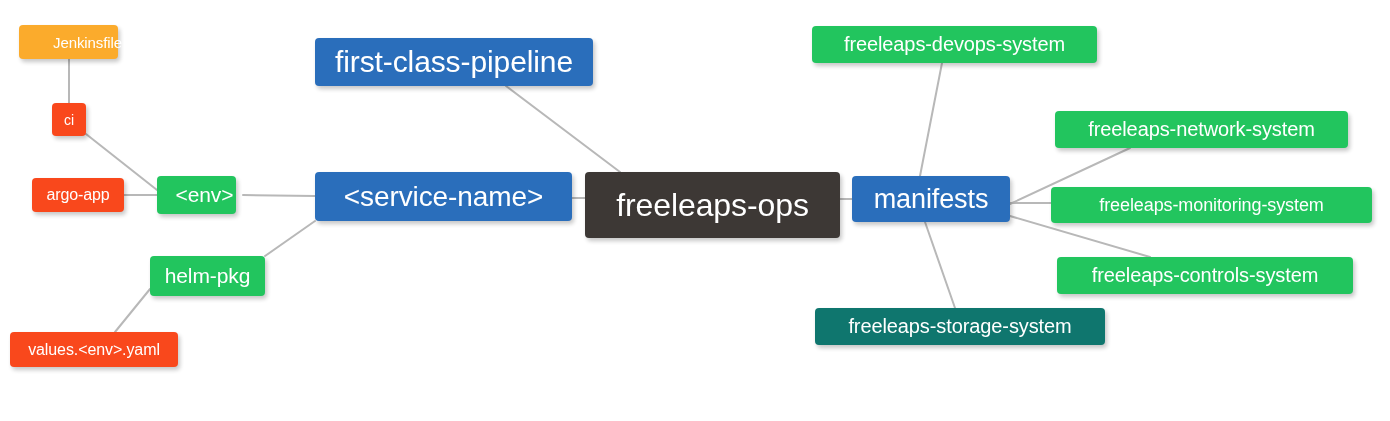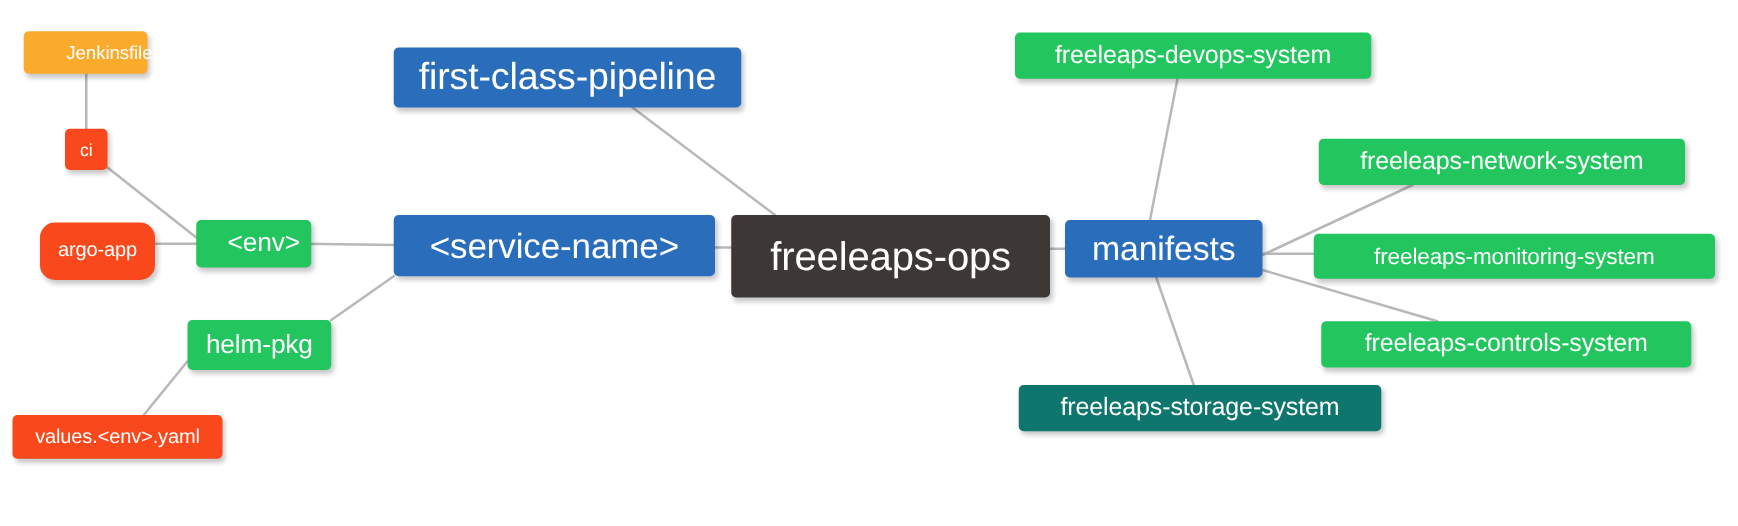--- a/index.html
+++ b/index.html
@@ -59,24 +59,24 @@
       <line x1="925" y1="222" x2="955" y2="308" stroke="#b8b8b8" stroke-width="2" stroke-linecap="round"></line>
     </svg>
 
   <div id="node-layer">
       <div class="node" style="left: 19px; top: 25px; width: 99px; height: 34px; background: rgb(251, 171, 44); font-size: 15px; padding-left: 38px;">
         <span>Jenkinsfile</span>
       </div>
       <div class="node" style="left: 52px; top: 103px; width: 34px; height: 33px; background: rgb(249, 72, 28); font-size: 14px;">
         <span>ci</span>
       </div>
-      <div class="node" style="left: 32px; top: 178px; width: 92px; height: 46px; background: rgb(249, 72, 28); font-size: 16px; border-radius: 12px;">
+      <div class="node" style="left: 32px; top: 178px; width: 92px; height: 34px; background: rgb(249, 72, 28); font-size: 16px;">
         <span>argo-app</span>
       </div>
-      <div class="node" style="left: 157px; top: 176px; width: 92px; height: 38px; background: rgb(34, 197, 94); font-size: 21px; padding-left: 16px;">
+      <div class="node" style="left: 157px; top: 176px; width: 79px; height: 38px; background: rgb(34, 197, 94); font-size: 21px; padding-left: 16px;">
         <span>&lt;env&gt;</span>
       </div>
       <div class="node" style="left: 150px; top: 256px; width: 115px; height: 40px; background: rgb(34, 197, 94); font-size: 21px;">
         <span>helm-pkg</span>
       </div>
       <div class="node" style="left: 10px; top: 332px; width: 168px; height: 35px; background: rgb(249, 72, 28); font-size: 16px;">
         <span>values.&lt;env&gt;.yaml</span>
       </div>
       <div class="node" style="left: 315px; top: 38px; width: 278px; height: 48px; background: rgb(42, 110, 187); font-size: 30px;">
         <span>first-class-pipeline</span>

